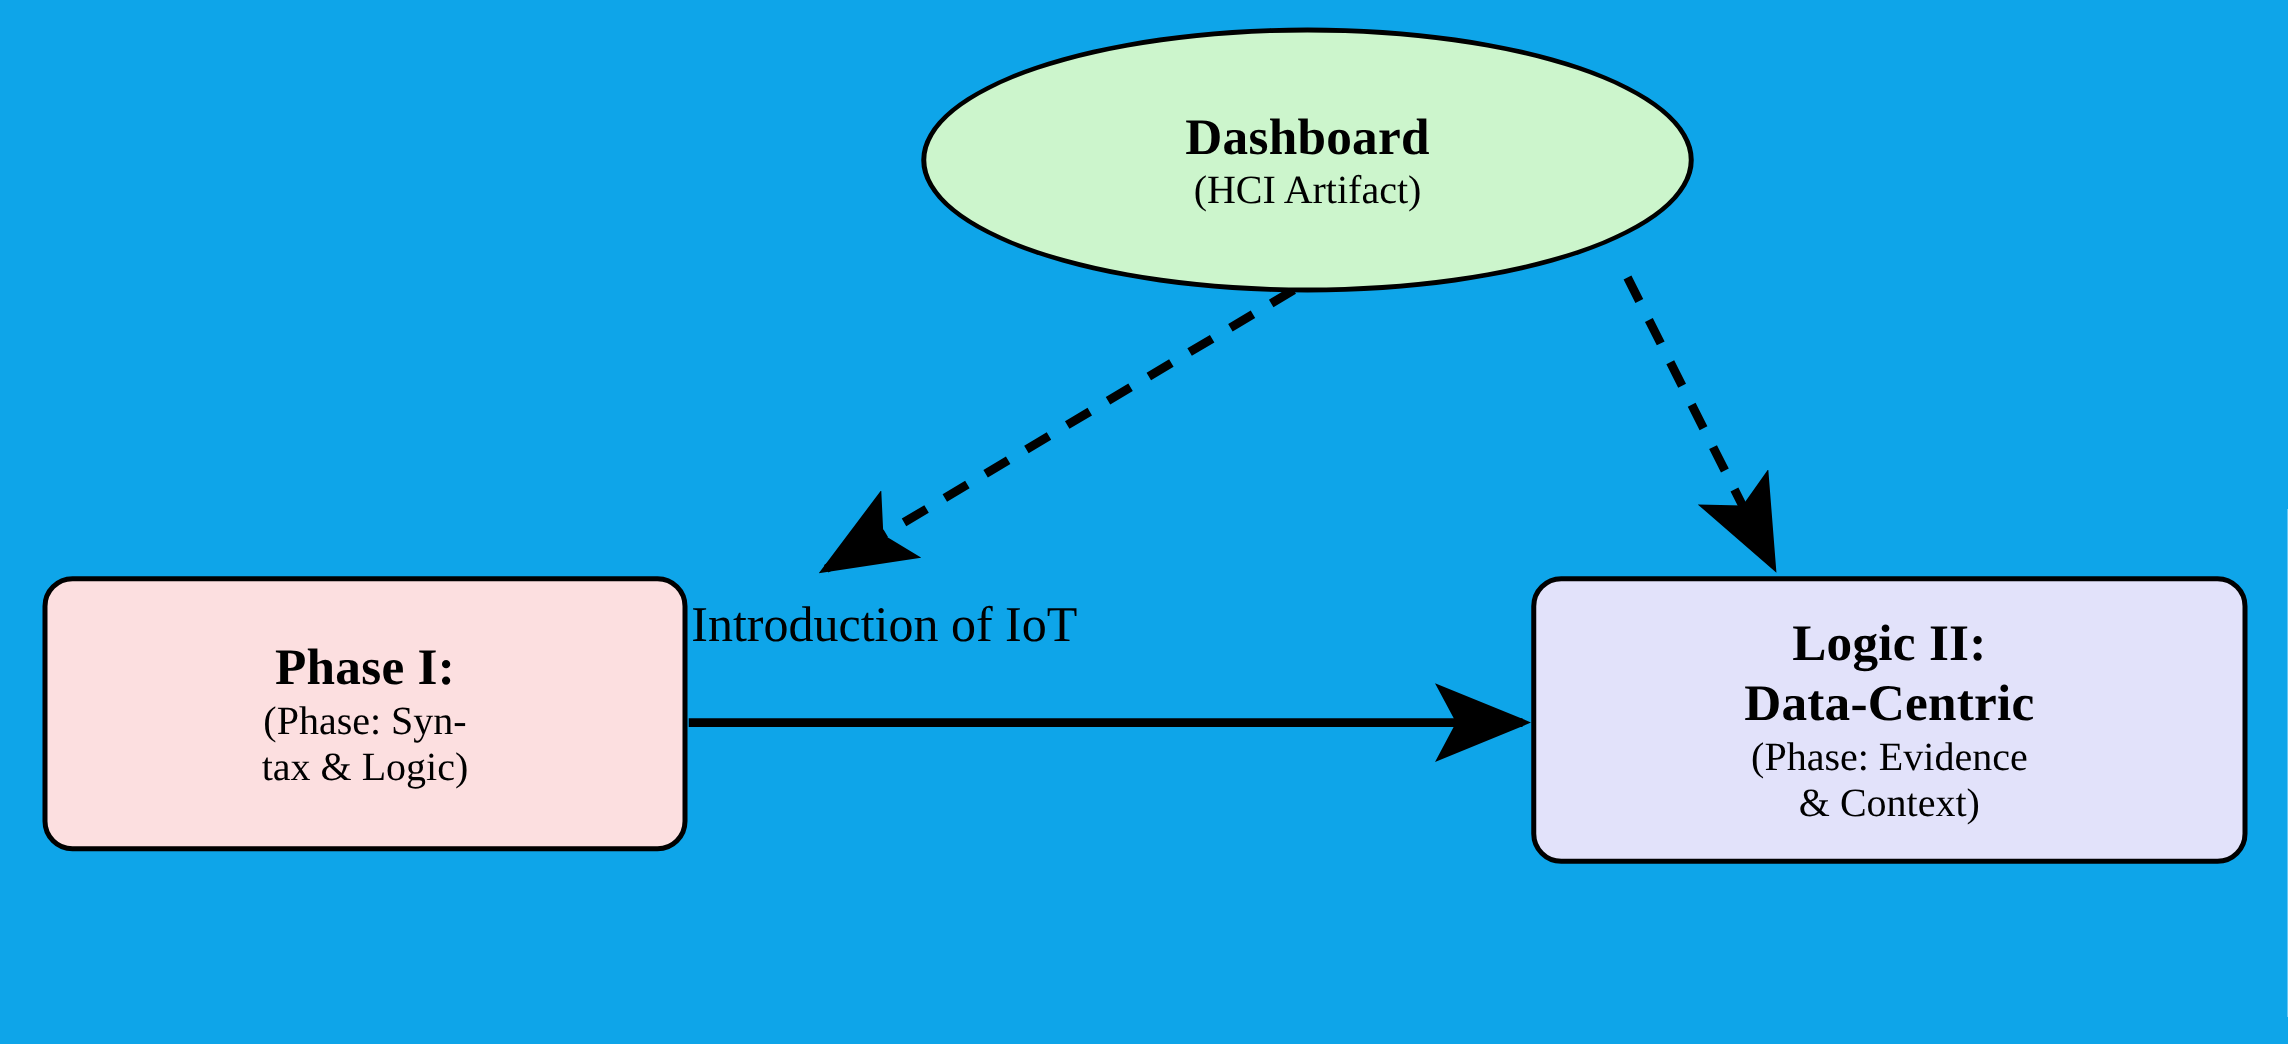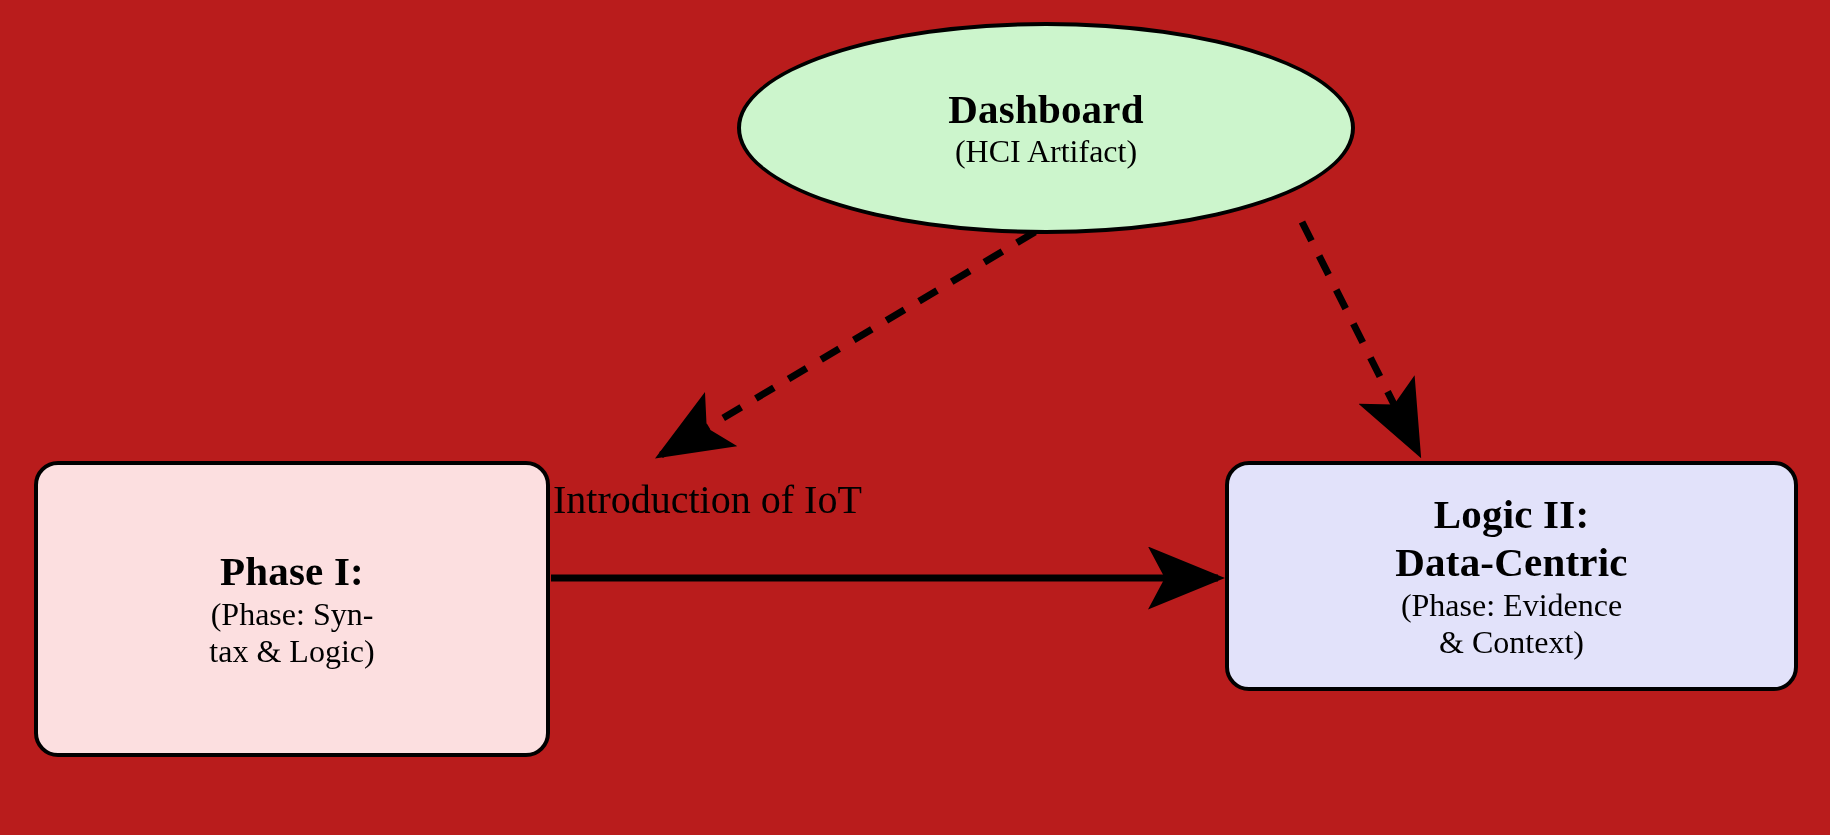--- a/index.html
+++ b/index.html
@@ -10,21 +10,21 @@
   body {
     width: 1830px;
     height: 835px;
     font-family: "Liberation Serif", "DejaVu Serif", serif;
     overflow: hidden;
   }
   #diagram-root {
     position: relative;
     width: 1830px;
     height: 835px;
-    background: #b91c1c;
+    background: #0ea5e9;
   }
   #edge-layer {
     position: absolute;
     left: 0;
     top: 0;
     width: 1830px;
     height: 835px;
   }
 
   
@@ -53,21 +53,21 @@
     flex-direction: column;
     align-items: center;
     justify-content: center;
     text-align: center;
     line-height: 1.17;
   }
   #node-phase-one {
     left: 34px;
     top: 461px;
     width: 516px;
-    height: 296px;
+    height: 220px;
   }
   #node-phase-two {
     left: 1225px;
     top: 461px;
     width: 573px;
     height: 230px;
   }
 
   .node-title {
     font-weight: bold;

